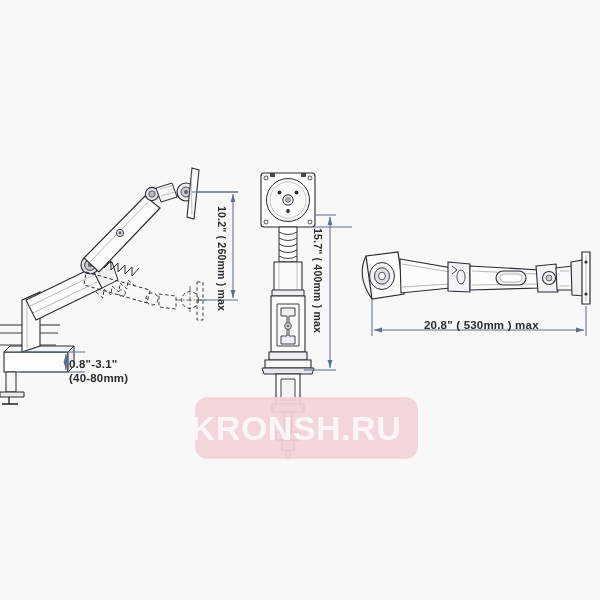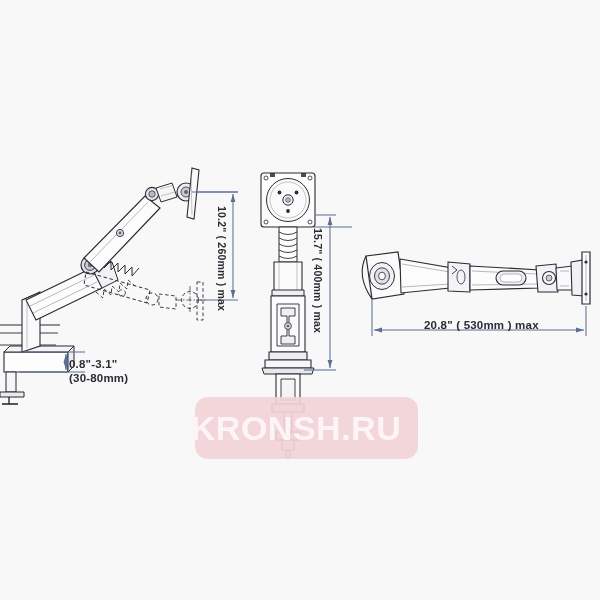--- a/index.html
+++ b/index.html
@@ -318,21 +318,21 @@
       <g>
         <path d="M372,300 L372,336"></path>
         <path d="M586,306 L586,336"></path>
         <path d="M374,330 L584,330" marker-start="url(#arrowEnd)" marker-end="url(#arrowStart)"></path>
       </g>
     </g>
   </svg>
 
   <div class="dim-label" id="label-clamp">
     <span>0.8"-3.1"</span>
-    <span class="l2">(30-80mm)</span>
+    <span class="l2">(40-80mm)</span>
   </div>
 
   <div class="dim-label" id="label-vert-260">10.2" ( 260mm ) max</div>
 
   <div class="dim-label" id="label-vert-400">15.7" ( 400mm ) max</div>
 
   <div class="dim-label" id="label-horiz-530">20.8" ( 530mm ) max</div>
 
   <div id="watermark"></div>
   <div id="watermark-text">KRONSH.RU</div>

